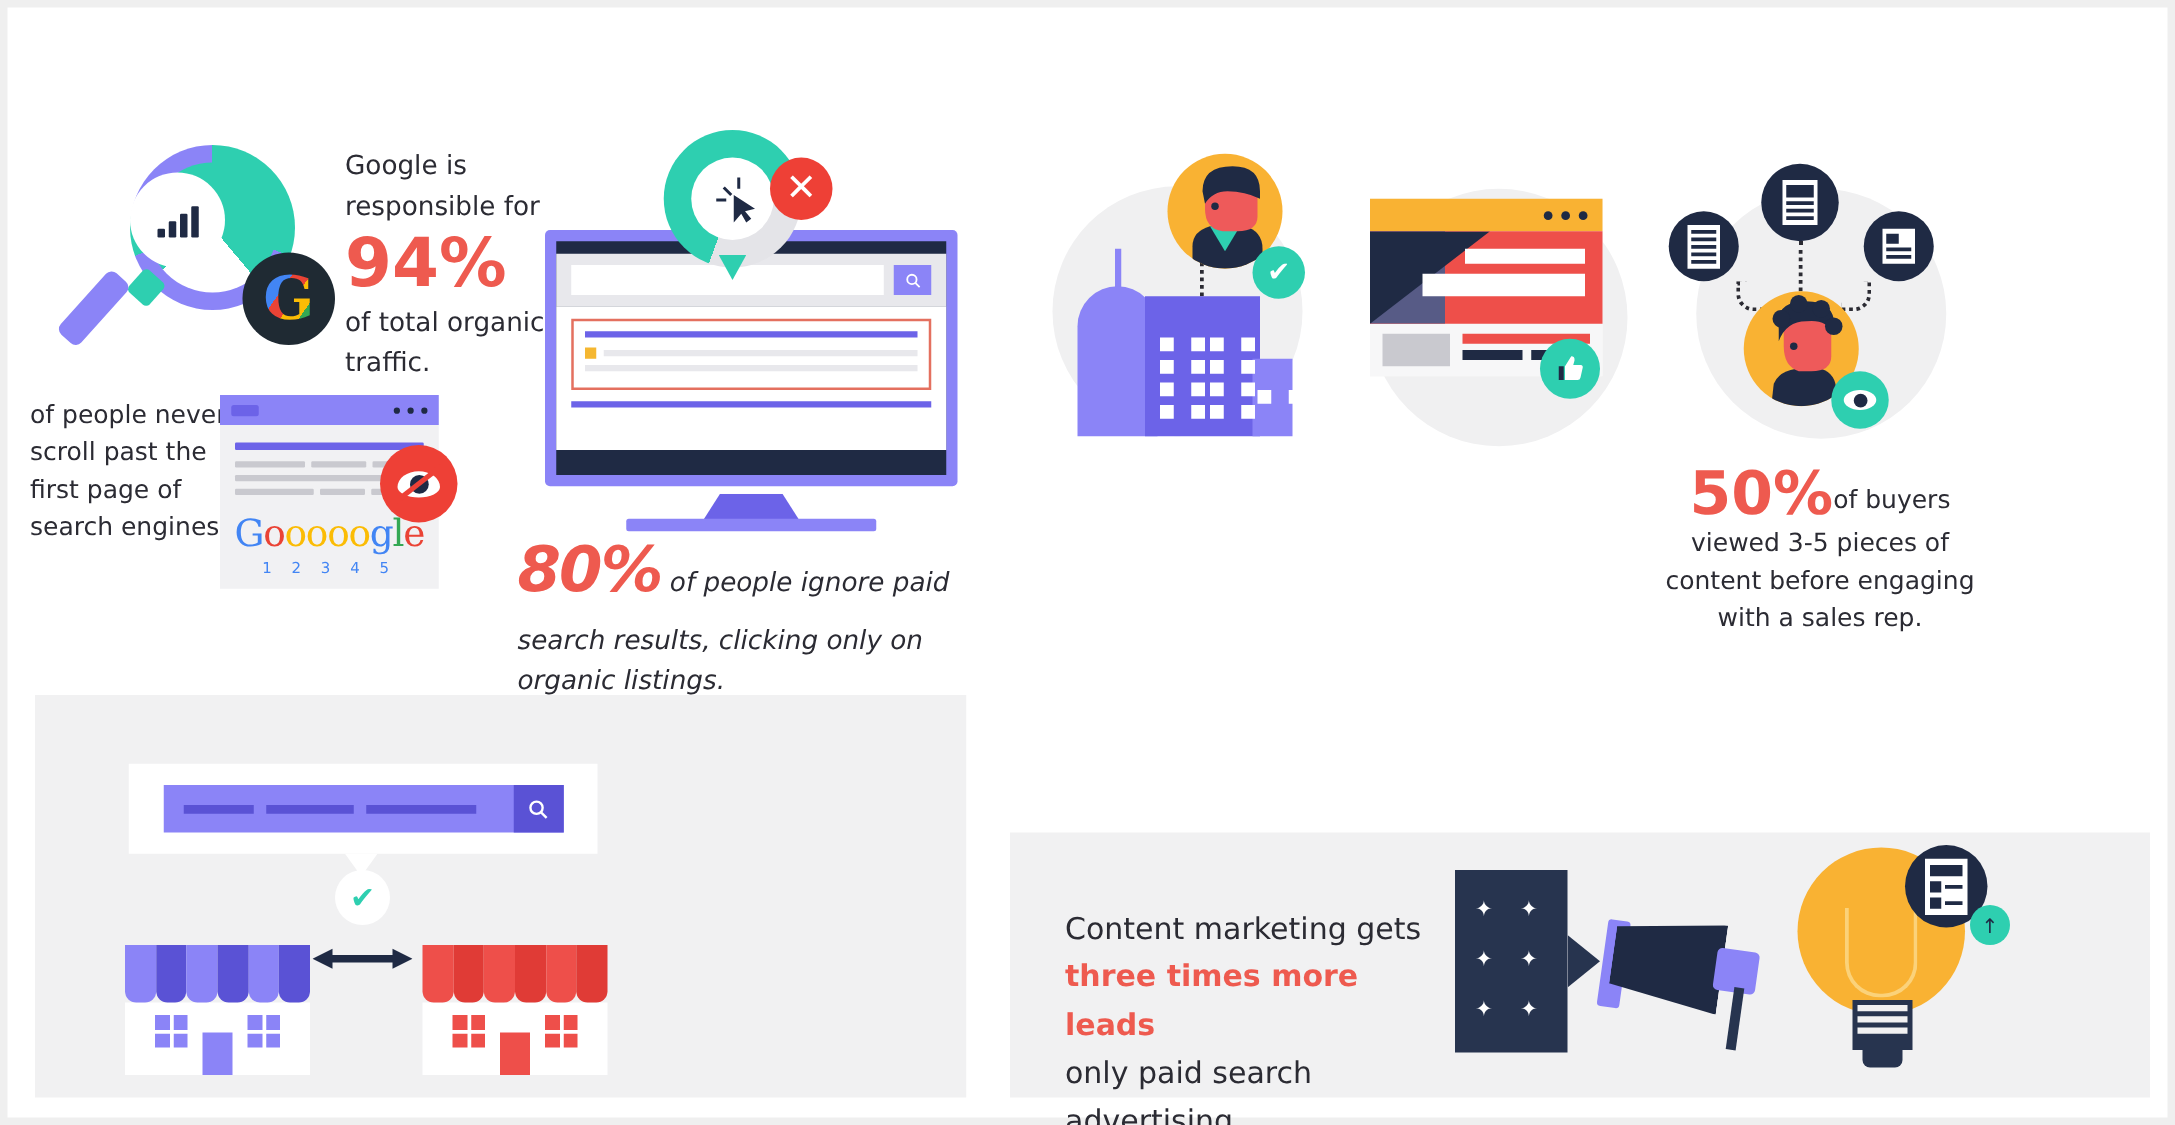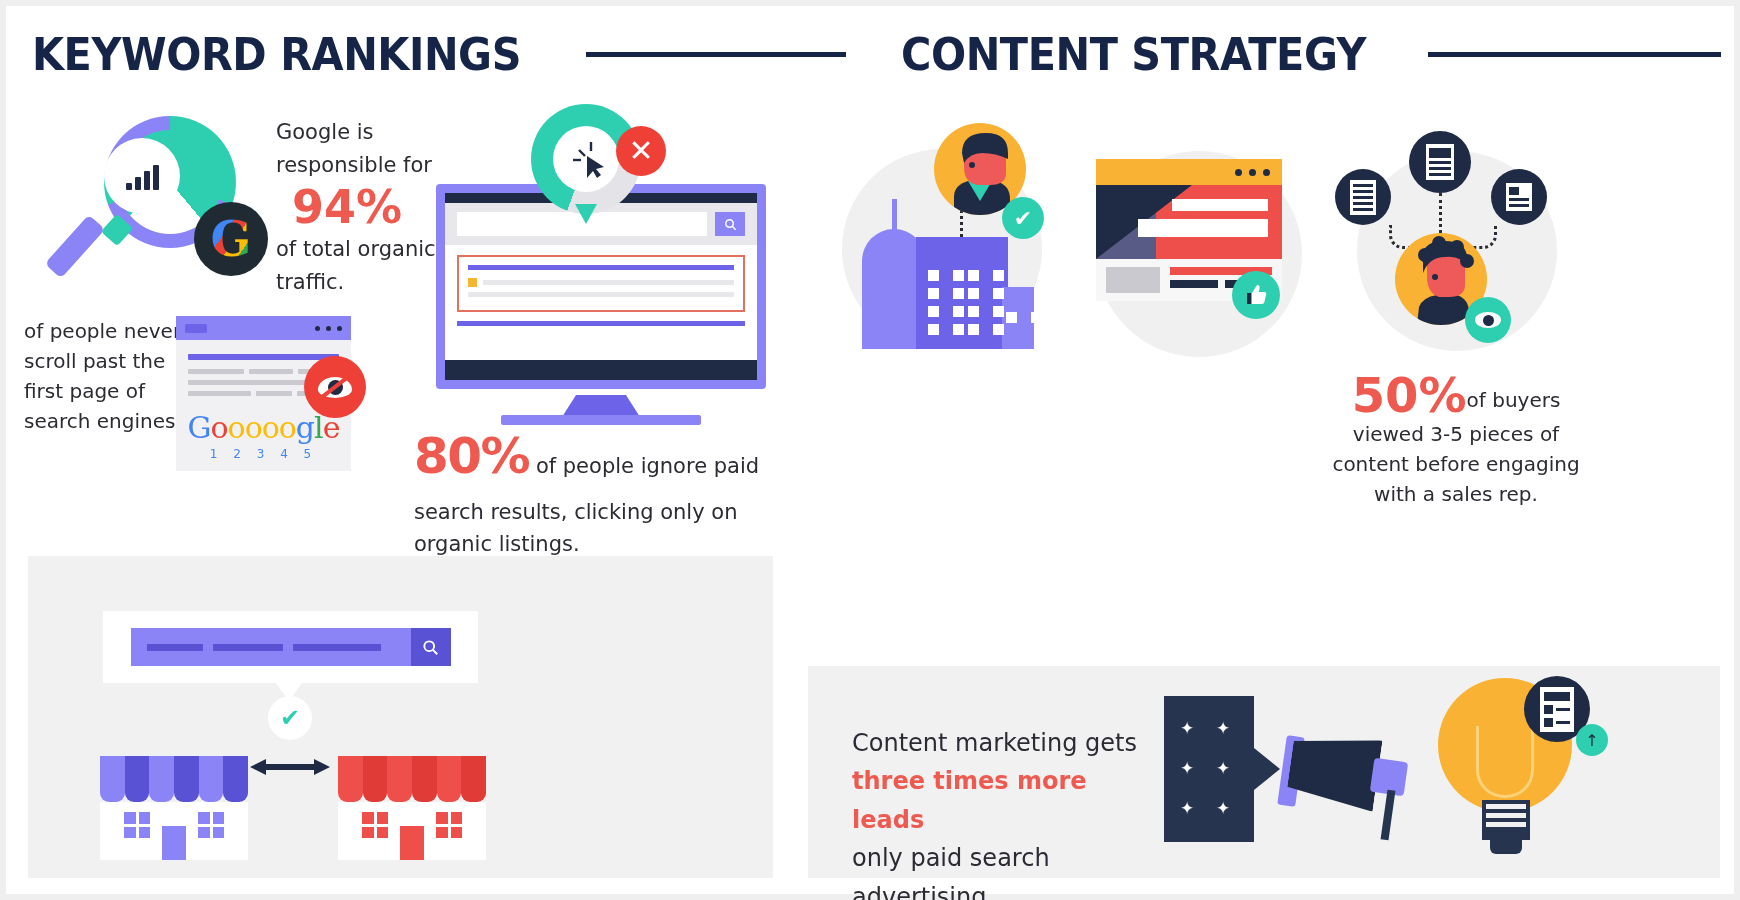--- a/index.html
+++ b/index.html
@@ -94,21 +94,21 @@
     border-radius:50%; background:#1f2a33;
     display:flex; align-items:center; justify-content:center;
   }
   #google-badge .g {
     font-family:"DejaVu Serif","Liberation Serif",serif;
     font-size:48px; font-weight:700; line-height:1;
     background: linear-gradient(125deg,#4285f4 0 35%, #ea4335 35% 55%, #fbbc05 55% 75%, #34a853 75% 100%);
     -webkit-background-clip: text; background-clip: text; color: transparent;
   }
   #google-text { position:absolute; left: 210px; top: 10px; width: 200px; }
-  #google-text .pct { display:block; font-size:46px; line-height:1.05; margin: 2px 16px 2px; }
+  #google-text .pct { display:block; font-size:54px; line-height:1.05; margin: 2px 0 2px; }
 
   
   #blk-75 { position:absolute; left: 18px; top: 310px; width: 160px; }
   #blk-75 .pct { font-size: 50px; line-height:1.1; display:block; margin-bottom:6px; }
   #blk-75 p { font-size:20px; line-height:1.5; color:#2b2b33; }
 
   #browser-card {
     position:absolute; left: 170px; top: 310px; width: 175px; height: 155px;
     background:#f1f1f3;
   }
@@ -166,21 +166,21 @@
     position:absolute; left:0; top:0; width:110px; height:110px; border-radius:50%;
     background: conic-gradient(#2ecfb0 0deg 95deg, #e4e4e8 95deg 200deg, #2ecfb0 200deg 360deg);
   }
   #pin-ring-in { position:absolute; left:22px; top:22px; width:66px; height:66px; border-radius:50%; background:#fff; }
   #pin-tail { position:absolute; left:44px; top:100px; width:22px; height:20px; background:#2ecfb0; clip-path:polygon(0 0,100% 0,50% 100%); }
   #x-badge {
     position:absolute; left:610px; top:120px; width:50px; height:50px; border-radius:50%;
     background:#ee4036; color:#fff; display:flex; align-items:center; justify-content:center;
     font-size:30px; font-weight:700; line-height:1;
   }
-  #blk-80 { position:absolute; left:408px; top:412px; width:370px; }
+  #blk-80 { position:absolute; left:408px; top:412px; width:370px;font-style:italic; }
 
   
   #grey-box-left { position:absolute; left:22px; top:550px; width:745px; height:322px; background:#f1f1f2; }
   #search-card { position:absolute; left:75px; top:55px; width:375px; height:72px; background:#fff; display:flex; align-items:center; justify-content:center; }
   #search-pill { width:320px; height:38px; background:#8b84f7; display:flex; align-items:center; }
   #search-pill .words { flex:1; display:flex; gap:10px; padding-left:16px; }
   #search-pill .words span { display:block; height:7px; background:#5a52d5; }
   #search-pill .mag { width:40px; height:38px; background:#5a52d5; display:flex; align-items:center; justify-content:center; }
   #card-tail { position:absolute; left:248px; top:127px; width:26px; height:18px; background:#fff; clip-path:polygon(0 0,100% 0,50% 100%); }
   .shop { position:absolute; bottom:18px; width:148px; }
@@ -285,29 +285,21 @@
   #bulb-badge .doc .row { display:flex; gap:3px; align-items:center; }
   #bulb-badge .doc .row b { display:block; width:9px; height:9px; background:#1f2a44; }
   #bulb-badge .doc .row s { display:block; flex:1; height:3px; background:#1f2a44; text-decoration:none; }
   #bulb-up { position:absolute; left:150px; top:46px; width:32px; height:32px; border-radius:50%; background:#2ecfb0; color:#1f2a44; display:flex; align-items:center; justify-content:center; font-size:16px; }
 </style>
 </head>
 <body>
 
 <div class="page">
 
-  <div class="sec-head" id="head-keyword">
-    <div class="sec-title">KEYWORD RANKINGS</div>
-    <div class="sec-rule"></div>
-  </div>
-
-  <div class="sec-head" id="head-content">
-    <div class="sec-title">CONTENT STRATEGY</div>
-    <div class="sec-rule"></div>
-  </div>
+
 
   <div id="blk-google">
     <div id="mag-wrap">
       <div id="mag-donut">
           <div id="mag-donut-inner"></div>
         </div>
       <div id="mag-core">
         <span class="bars">
             <i style="height:7px"></i>
             <i style="height:13px"></i>

